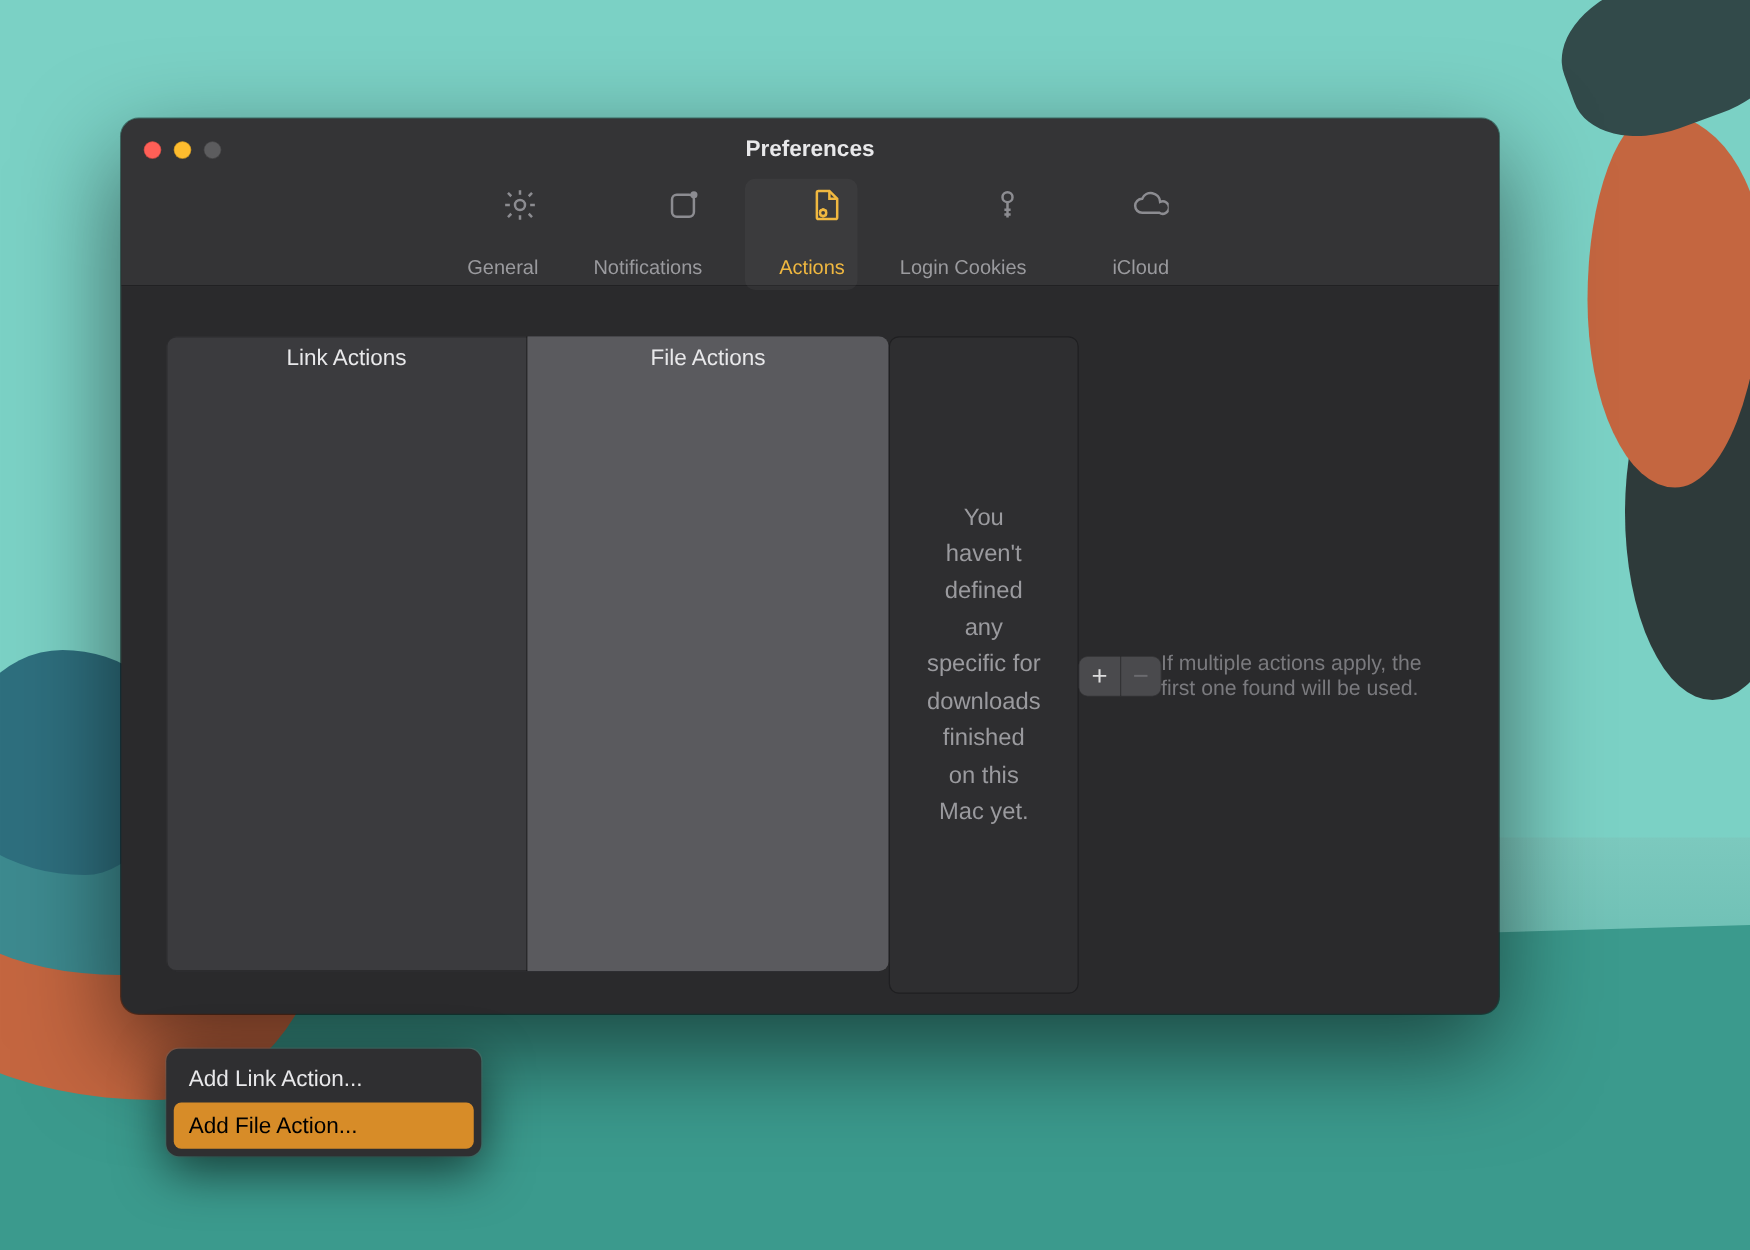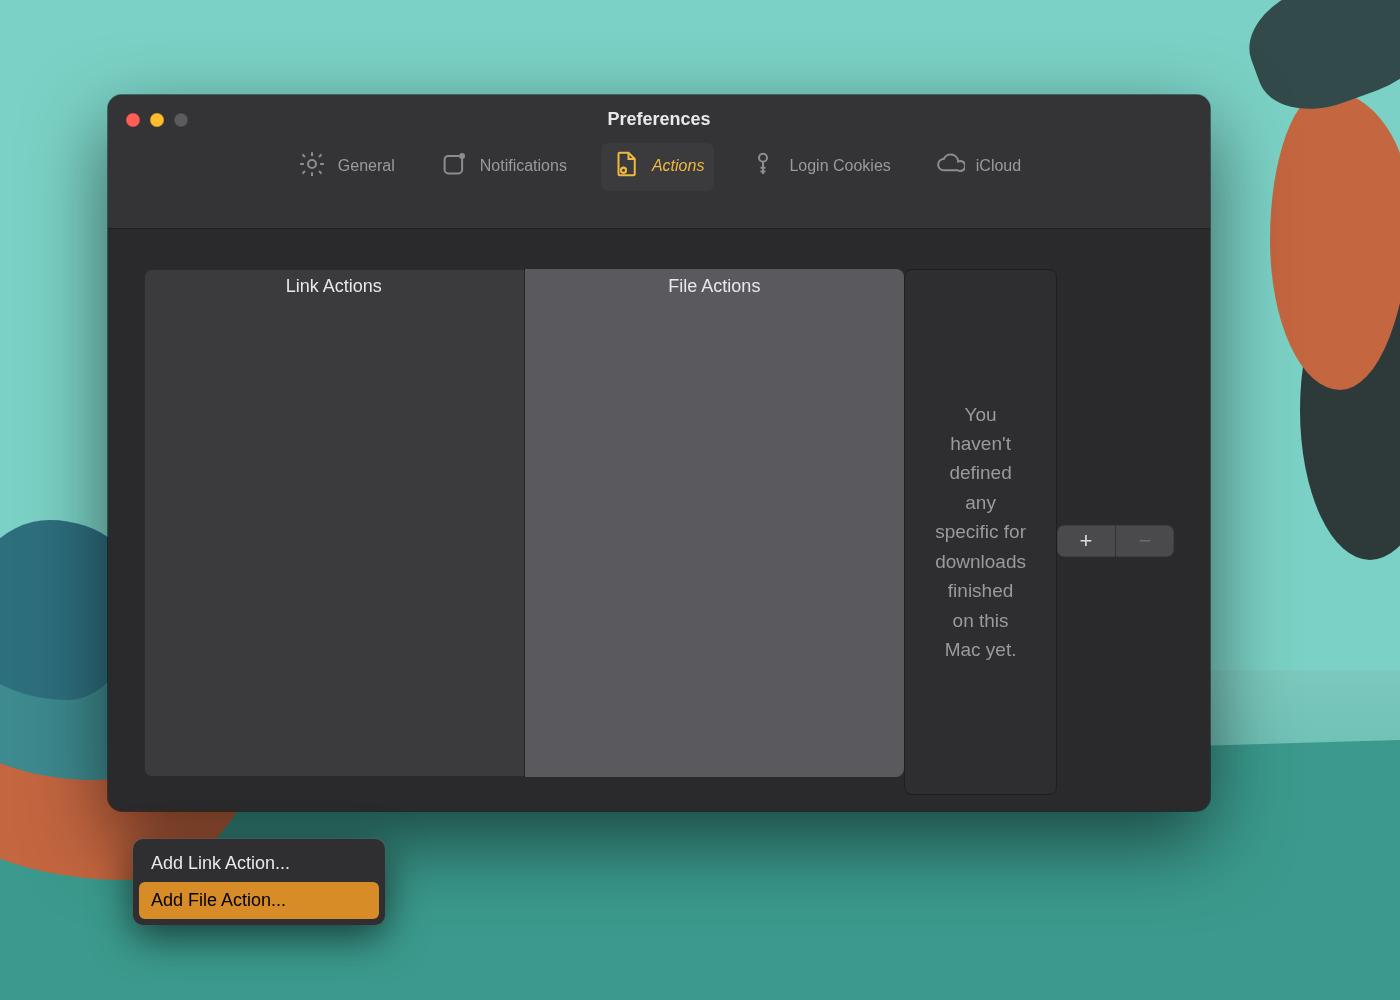--- a/index.html
+++ b/index.html
@@ -47,21 +47,21 @@
   .wp-left1 { left:-40px; bottom:300px; width:180px; height:180px; background:#2e6f7e; border-radius:50% 50% 40% 60%/60% 40% 60% 40%; }
   .wp-left2 { left:-60px; bottom:220px; width:260px; height:200px; background:#3d8a8f; border-radius:50% 50% 40% 60%/60% 40% 60% 40%; }
   .wp-left3 { left:-80px; bottom:120px; width:340px; height:260px; background:#c46640; border-radius:50% 50% 40% 60%/60% 40% 60% 40%; }
   .wp-right1 { right:-30px; top:-20px; width:180px; height:120px; background:#324a4a; border-radius:40%; transform:rotate(-20deg); }
   .wp-right2 { right:-10px; top:90px;  width:140px; height:300px; background:#c46640; border-radius:40% 60% 50% 50%/50% 40% 60% 50%; }
   .wp-right3 { right:-40px; top:260px; width:140px; height:300px; background:#2e3a3a; border-radius:50%; }
   .wp-ground { left:0; right:0; bottom:0; height:330px; background: linear-gradient(#7cc9be, #4aa89c); }
   .wp-ground2 { left:0; right:0; bottom:0; height:260px; background: #3b9a8d; clip-path: polygon(0 40px, 100% 0, 100% 100%, 0 100%); }
   .window {
     position: absolute;
-    left: 108px;
+    left: 97px;
     top: 95px;
     width: 1102px;
     height: 716px;
     background: var(--window-bg);
     border-radius: 14px;
     box-shadow: 0 30px 80px rgba(0,0,0,0.55), 0 0 0 1px rgba(0,0,0,0.45);
     z-index: 10;
     display: flex;
     flex-direction: column;
     overflow: visible;
@@ -104,34 +104,33 @@
     position: absolute;
     top: 48px;
     left: 0;
     right: 0;
     display: flex;
     justify-content: center;
     gap: 24px;
   }
   .toolbar-item {
     display: flex;
-    flex-direction: row;
-    align-items: center;
-    gap: 11px;
+    flex-direction: column;
+    align-items: flex-end;
+    gap: 22px;
     padding: 6px 10px 8px;
     border-radius: 8px;
     min-width: 70px;
     color: var(--text-muted);
     font-size: 16px;
     cursor: default;
   }
   .toolbar-item.selected {
     background: rgba(255,255,255,0.04);
     color: var(--accent);
-    font-style: italic;
   }
   .toolbar-item svg { width: 30px; height: 30px; }
   .toolbar-item span.icon { color: var(--toolbar-icon); }
   .toolbar-item.selected span.icon { color: var(--accent); }
   .toolbar-item .lbl { font-size: 16px; }
   .content {
     flex: 1;
     padding: 40px 36px 16px;
     display: flex;
   }
@@ -326,20 +325,21 @@
 
     <div class="footer">
       <div class="add-remove">
         <div class="half plus">
           <span>+</span>
         </div>
         <div class="half minus">
           <span>−</span>
         </div>
       </div>
+      <div class="footer-note">If multiple actions apply, the first one found will be used.</div>
     </div>
   </div>
 </div>
 
 <div class="popup-menu">
   <div class="menu-item">Add Link Action...</div>
   <div class="menu-item highlighted">Add File Action...</div>
 </div>
 
 </body></html>

